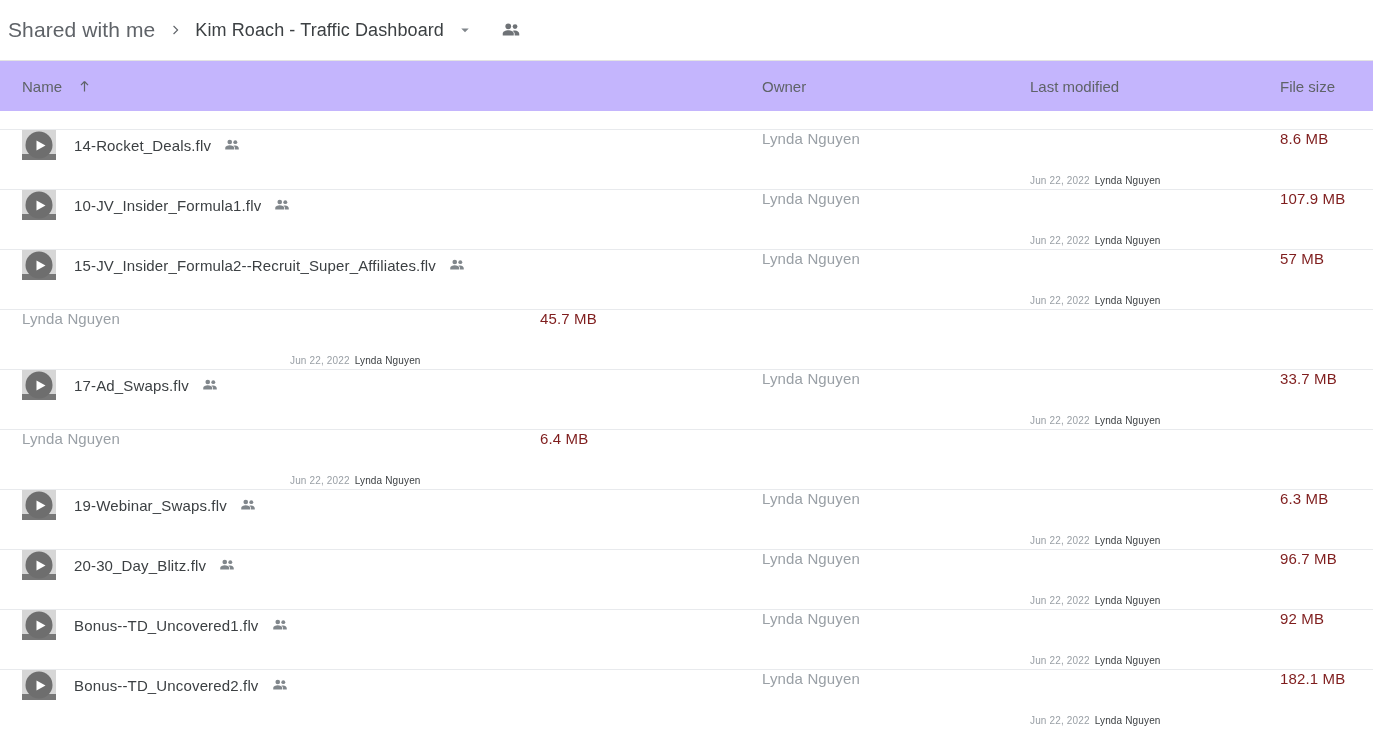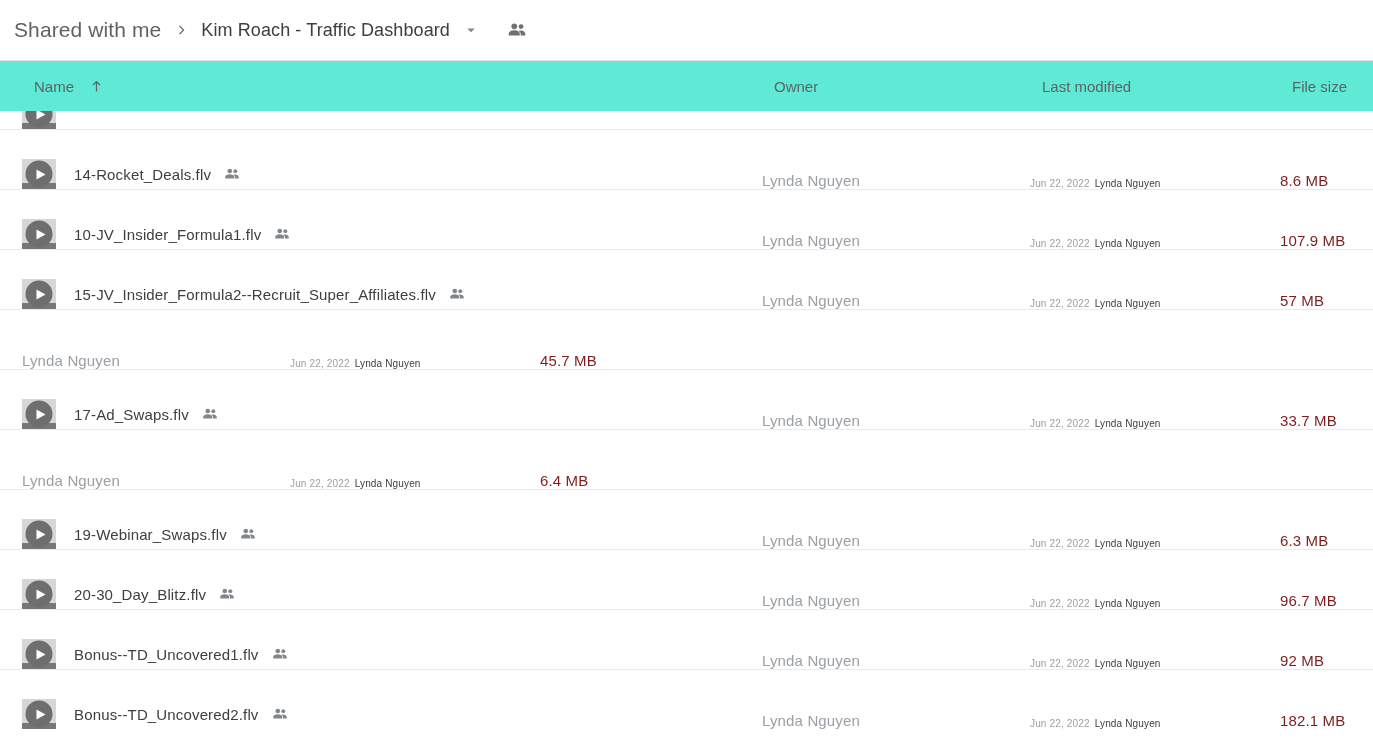--- a/index.html
+++ b/index.html
@@ -10,21 +10,21 @@
     font-family: "Liberation Sans", "DejaVu Sans", sans-serif;
     -webkit-font-smoothing: antialiased;
     overflow: hidden;
   }
 
   
   .drive-header {
     height: 61px;
     display: flex;
     align-items: center;
-    padding: 0 14px;
+    padding: 0 8px;
     border-bottom: 1px solid #e3e3e3;
     background: #fff;
   }
   .crumb-root {
     font-size: 21px;
     color: #5f6368;
     letter-spacing: .1px;
     white-space: nowrap;
     cursor: pointer;
   }
@@ -51,45 +51,45 @@
     display: inline-flex;
     align-items: center;
     cursor: pointer;
   }
 
   
   .col-head {
     display: flex;
     align-items: center;
     height: 50px;
-    padding: 0 0 0 34px;
+    padding: 0 0 0 22px;
     font-size: 15px;
     color: #5f6368;
-    background: #5eead4;
+    background: #c4b5fd;
     position: relative;
     z-index: 3;
   }
   .col-name { flex: 0 0 740px; display: flex; align-items: center; cursor: pointer; }
   .col-name .sort-arrow { margin-left: 14px; display: inline-flex; align-items: center; }
   .col-owner { flex: 0 0 268px; cursor: pointer; }
   .col-modified { flex: 0 0 250px; cursor: pointer; }
   .col-size { flex: 1 1 auto; cursor: pointer; }
 
   
   .file-list {
     position: relative;
     height: 633px;
     overflow: hidden;
   }
   .scroll-inner {
     margin-top: -42px;   
   }
   .file-row {
     display: flex;
-    align-items: flex-end;
+    align-items: flex-start;
     height: 60px;
     padding-left: 22px;
     border-top: 1px solid #e8eaed;
     background: #fff;
     cursor: pointer;
   }
   .file-row:first-child { border-top: none; }
 
   .cell-name {
     flex: 0 0 740px;

